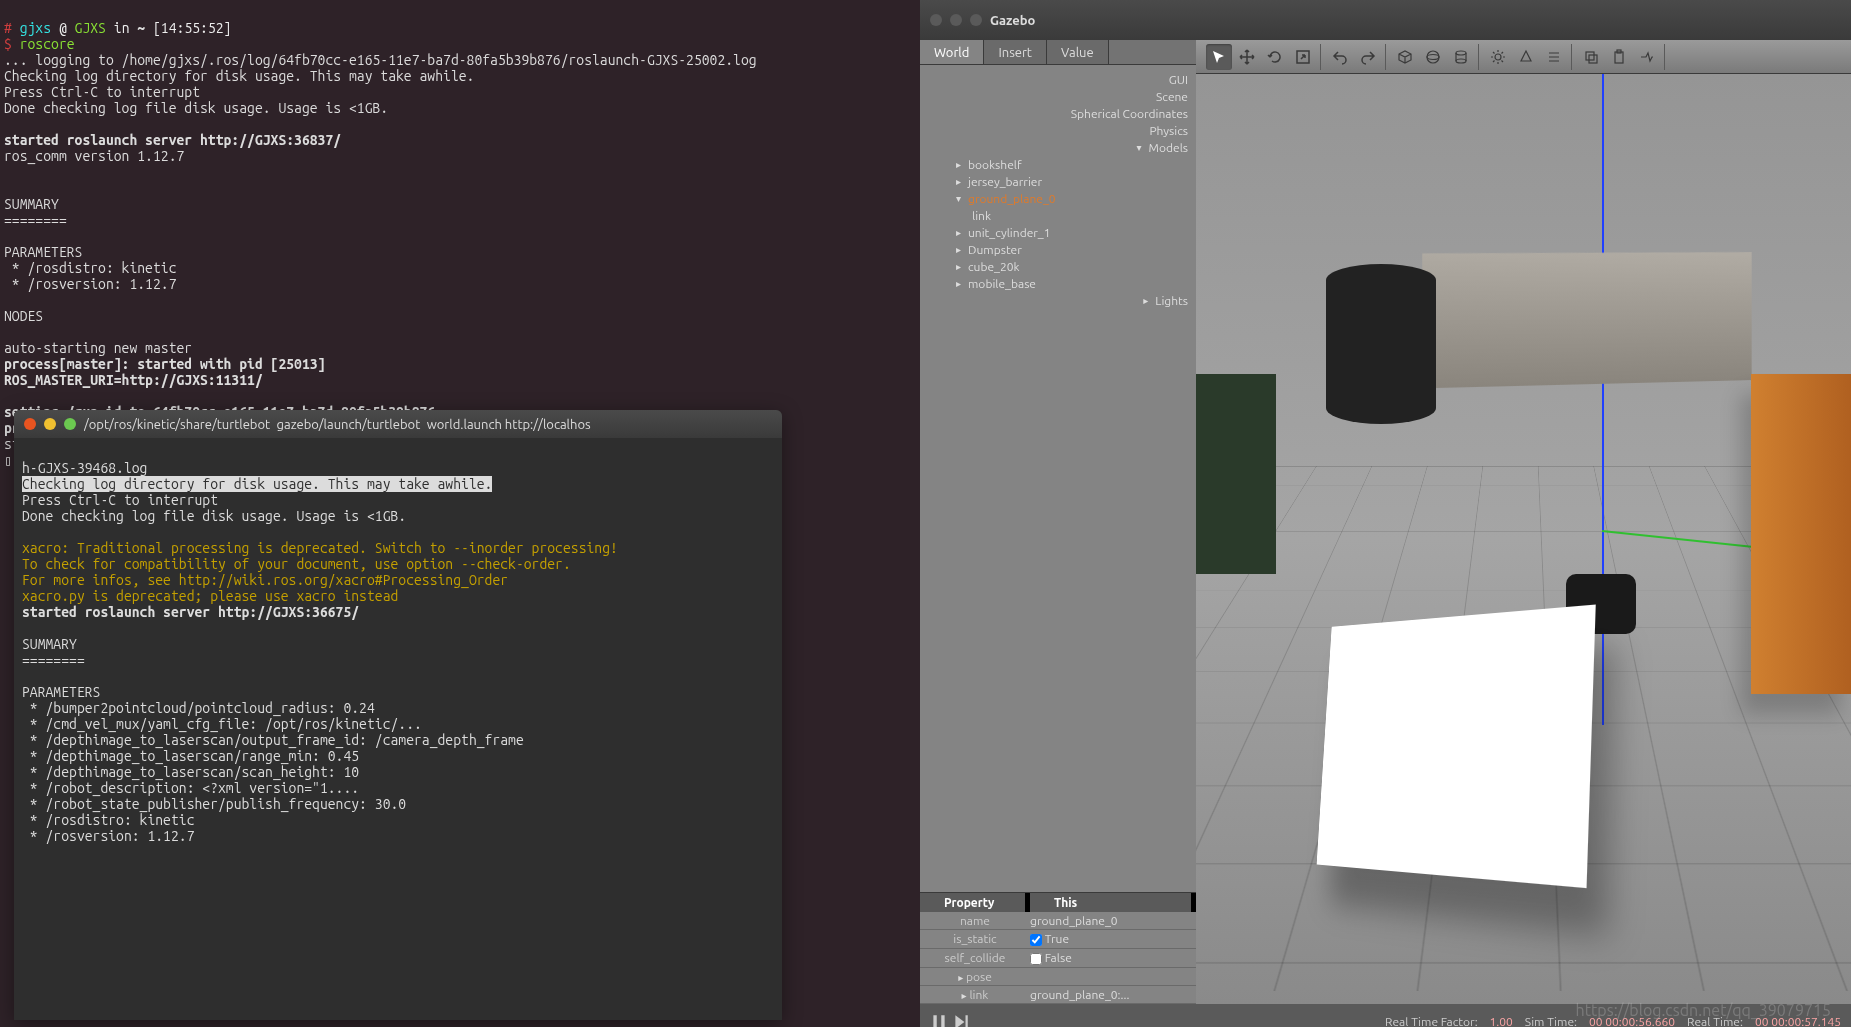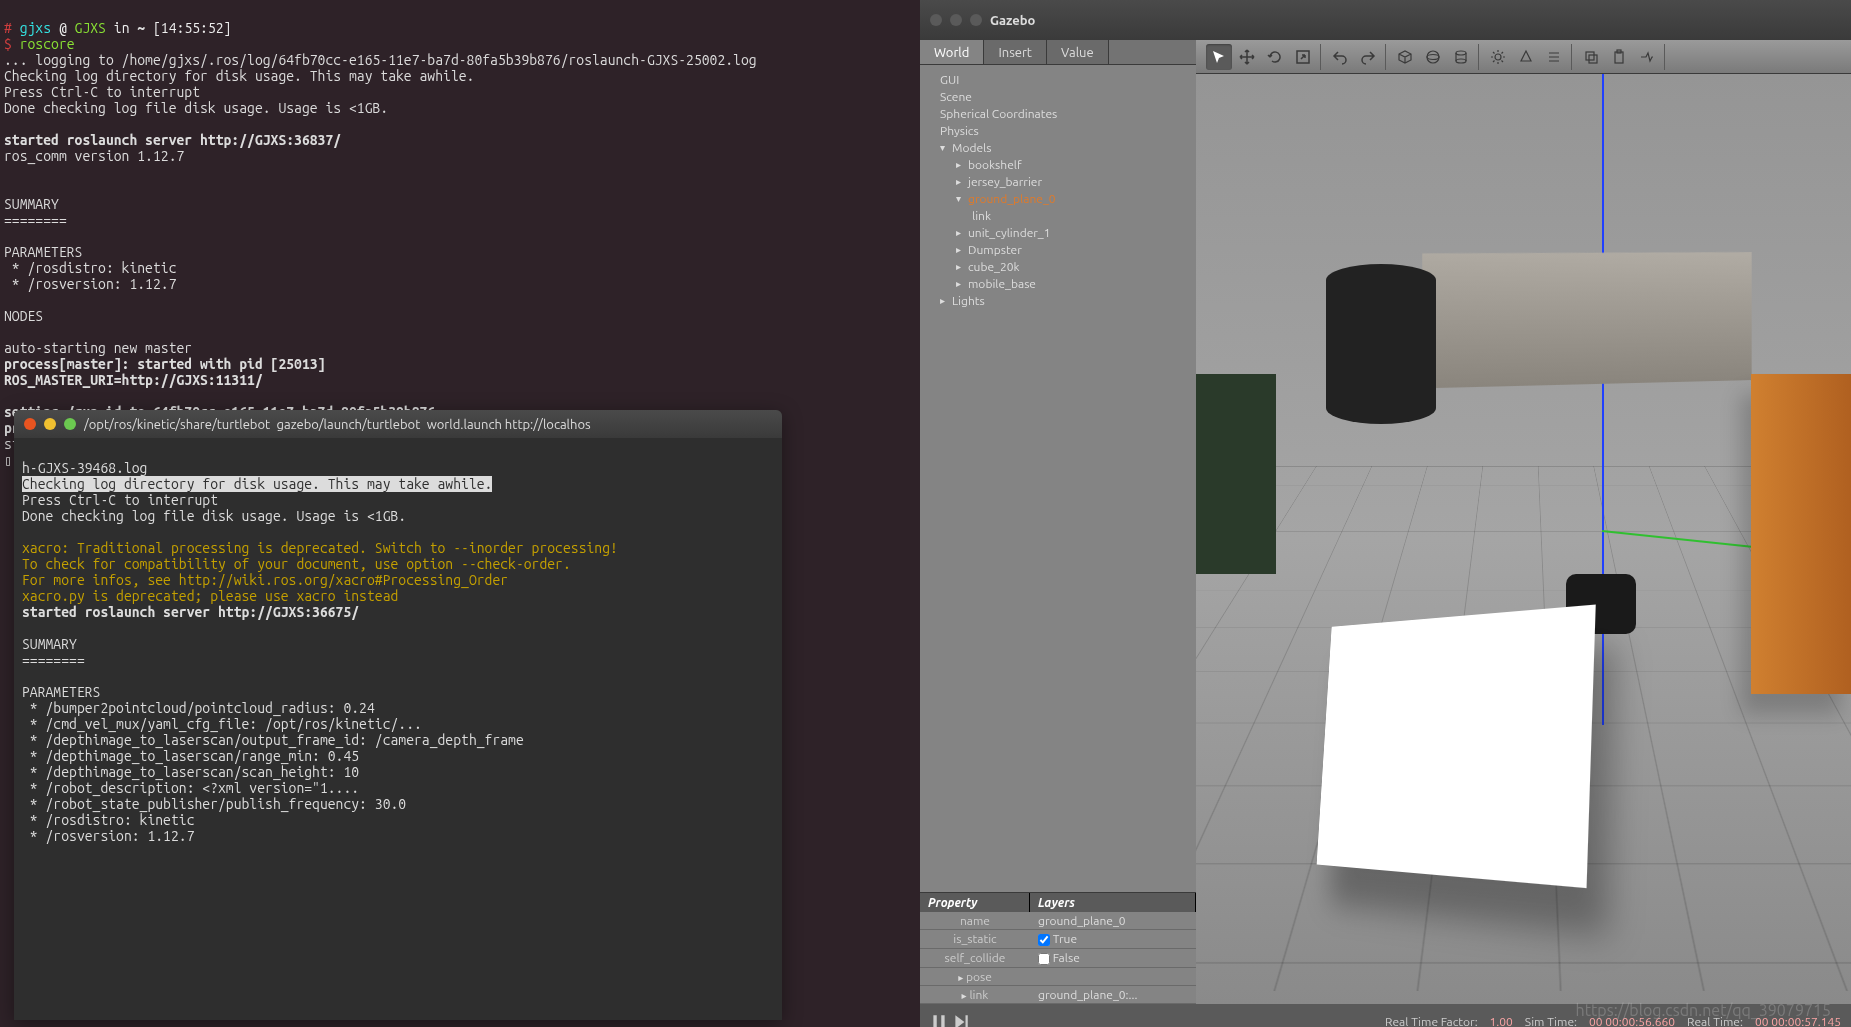--- a/index.html
+++ b/index.html
@@ -122,45 +122,45 @@
   color: #ddd;
   overflow: auto;
 }
 .tree-item {
   padding: 2px 0 2px 12px;
   cursor: pointer;
   display: flex;
   align-items: center;
   gap: 4px;
 }
-.tree-item.l1 { padding-left: 12px; }
+.tree-item.l1 { padding-left: 12px; justify-content: flex-end; }
 .tree-item.l2 { padding-left: 28px; }
 .tree-item.l3 { padding-left: 44px; }
 .tree-caret { width: 8px; font-size: 10px; color: #ddd; }
 .tree-selected { color: #e07a2a; }
 
 .prop-table {
   border-top: 1px solid #3a3a3a;
   font-size: 12px;
 }
 .prop-header {
   display: flex;
   background: #5a5a5a;
   color: #fff;
   font-weight: bold;
 }
-.prop-header > div { padding: 3px 8px; border-right: 1px solid #000000; font-style: italic; }
+.prop-header > div { padding: 3px 24px; border-right: 5px solid #000000; }
 .prop-col-name { width: 110px; }
 .prop-col-val { flex: 1; }
 .prop-row {
   display: flex;
   border-bottom: 1px solid #6a6a6a;
   color: #ddd;
 }
-.prop-row > div { padding: 2px 8px; }
+.prop-row > div { padding: 2px 0; }
 .prop-row .prop-col-name { width: 110px; color: #ccc; text-align:center;}
 .prop-row .prop-col-val { flex: 1; }
 .prop-checkbox { width: 12px; height: 12px; vertical-align: middle; }
 
 .gazebo-viewport {
   flex: 1;
   position: relative;
   background: #848484;
   display: flex;
   flex-direction: column;
@@ -421,21 +421,21 @@
             <span>mobile_base</span>
           </div>
         <div class="tree-item l1">
             <span class="tree-caret">▸</span>
             <span>Lights</span>
           </div>
       </div>
       <div class="prop-table">
         <div class="prop-header">
           <div class="prop-col-name">Property</div>
-          <div class="prop-col-val">Layers</div>
+          <div class="prop-col-val">This</div>
         </div>
         <div class="prop-row">
           <div class="prop-col-name">name</div>
           <div class="prop-col-val">ground_plane_0</div>
         </div>
         <div class="prop-row">
           <div class="prop-col-name">is_static</div>
           <div class="prop-col-val"><input type="checkbox" checked="" class="prop-checkbox" style=""> <span>True</span></div>
         </div>
         <div class="prop-row">

